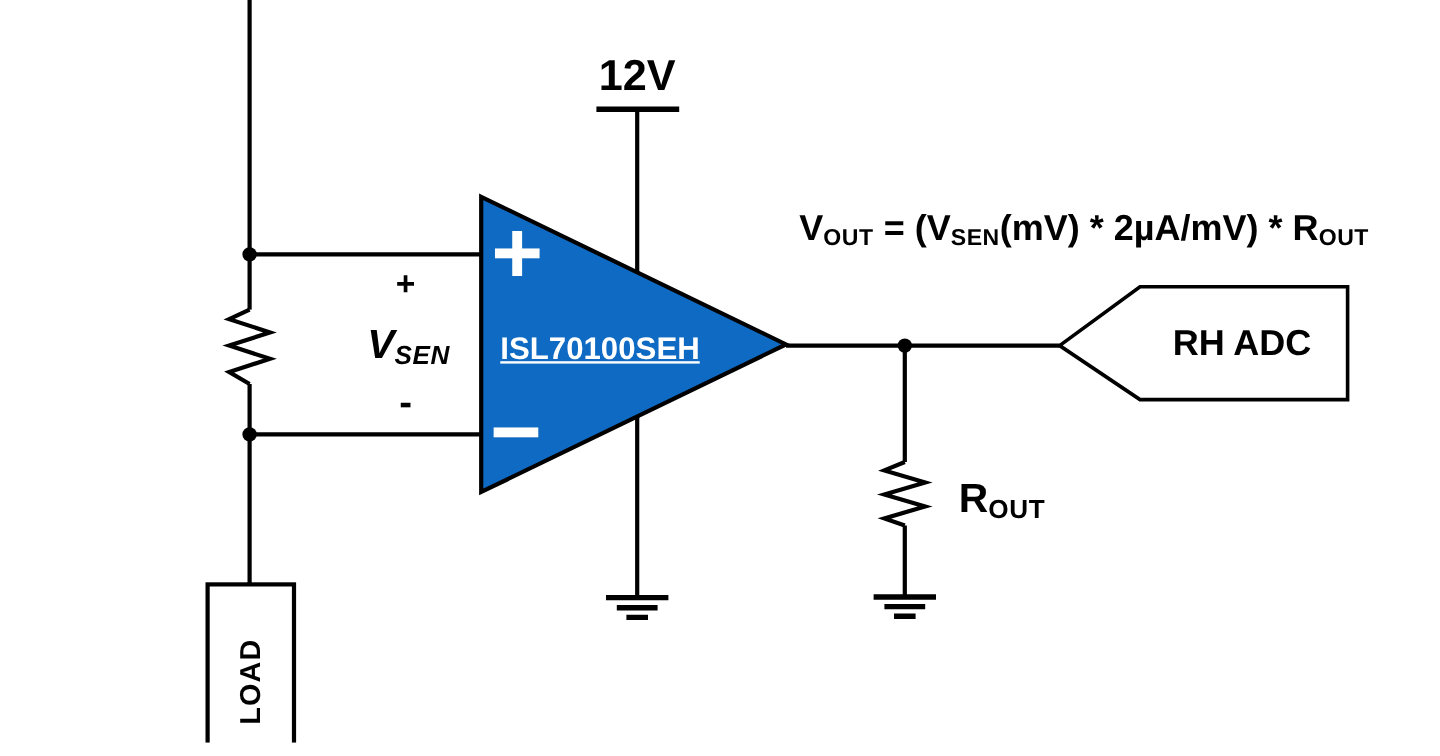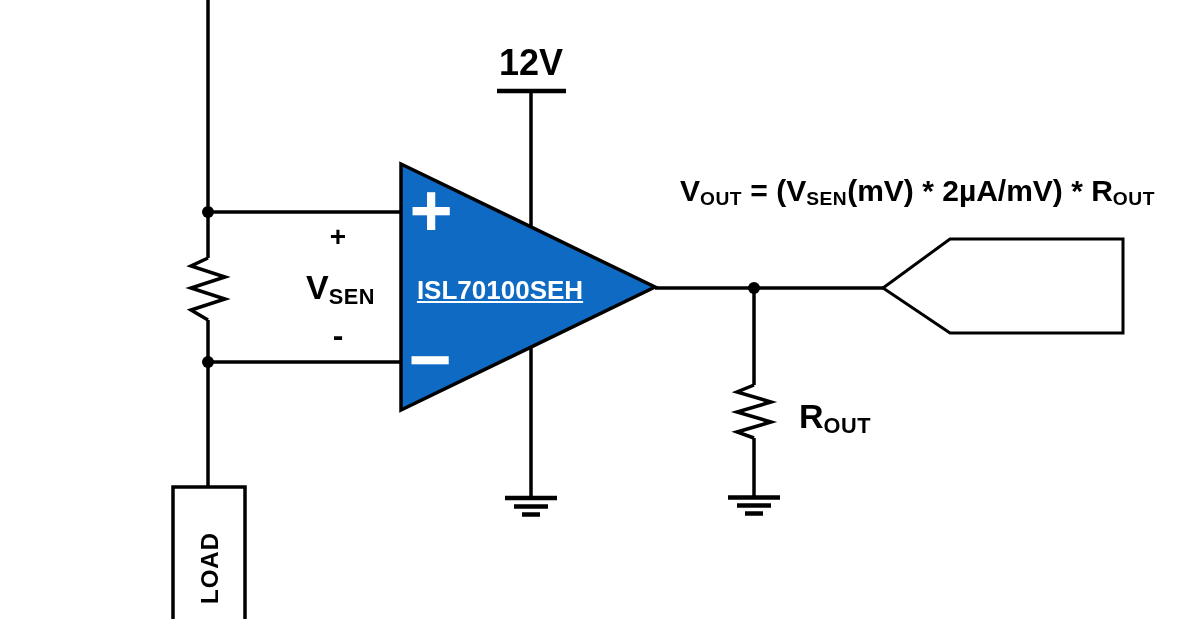--- a/index.html
+++ b/index.html
@@ -99,30 +99,31 @@
     <circle cx="208" cy="212" r="6" fill="#000000"></circle>
     <circle cx="208" cy="362" r="6" fill="#000000"></circle>
     <circle cx="754" cy="288" r="6" fill="#000000"></circle>
   </svg>
 
   <div class="lbl center" style="left:531px; top:63px; font-size:36px;">12V</div>
 
 
   <div class="lbl center" style="left:338px; top:237px; font-size:28px;">+</div>
 
-  <div class="lbl" style="left:306px; top:270px; font-size:34px;"><span>V</span><span class="sub">SEN</span></div>
+  <div class="lbl" style="left:306px; top:270px; font-size:34px;font-style:italic;"><span>V</span><span class="sub">SEN</span></div>
 
   <div class="lbl center" style="left:338px; top:335px; font-size:32px;">-</div>
 
   <div class="lbl center opamp-sign" style="left:431px; top:211px;">+</div>
 
   <div class="lbl center opamp-sign" style="left:430px; top:360px;">−</div>
 
   <div class="lbl center white-txt" style="left:500px; top:290px; font-size:26px;">ISL70100SEH</div>
 
-  <div class="lbl eq" style="left:666px; top:176px;margin-left:14px;"><span>V</span><span class="sub">OUT</span><span> = (V</span><span class="sub">SEN</span><span>(mV) * 2µA/mV) * R</span><span class="sub">OUT</span></div>
+  <div class="lbl eq" style="left:666px; top:176px;"><span>V</span><span class="sub">OUT</span><span> = (V</span><span class="sub">SEN</span><span>(mV) * 2µA/mV) * R</span><span class="sub">OUT</span></div>
 
+  <div class="lbl center" style="left:1035px; top:287px; font-size:30px;">RH ADC</div>
 
   <div class="lbl" style="left:799px; top:399px; font-size:34px;text-align:right;"><span>R</span><span class="sub">OUT</span></div>
 
   <div class="lbl load-lbl" style="left:210px; top:568px;">LOAD</div>
 
 </div>
 
 </body></html>

